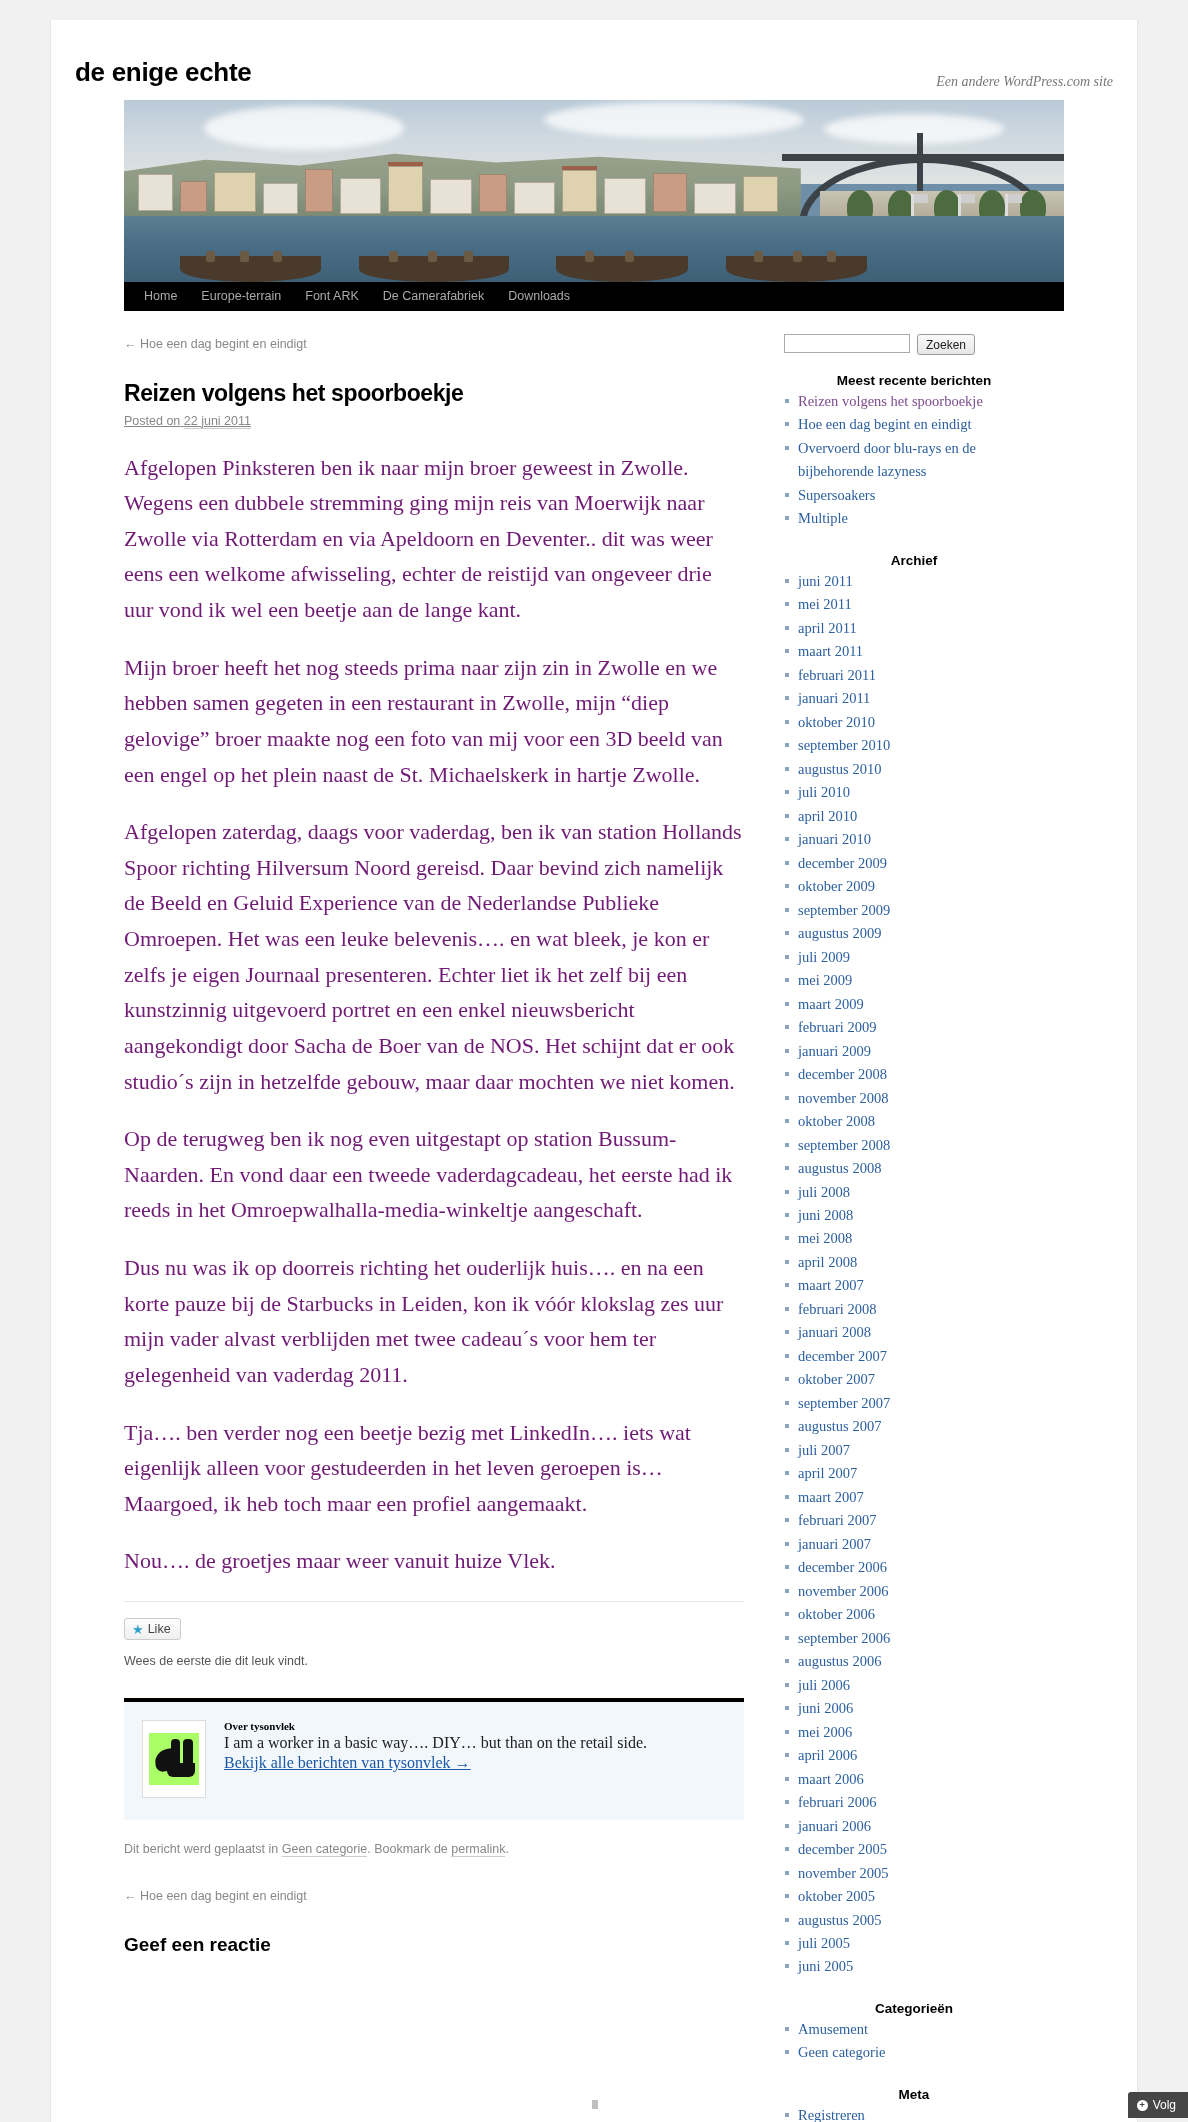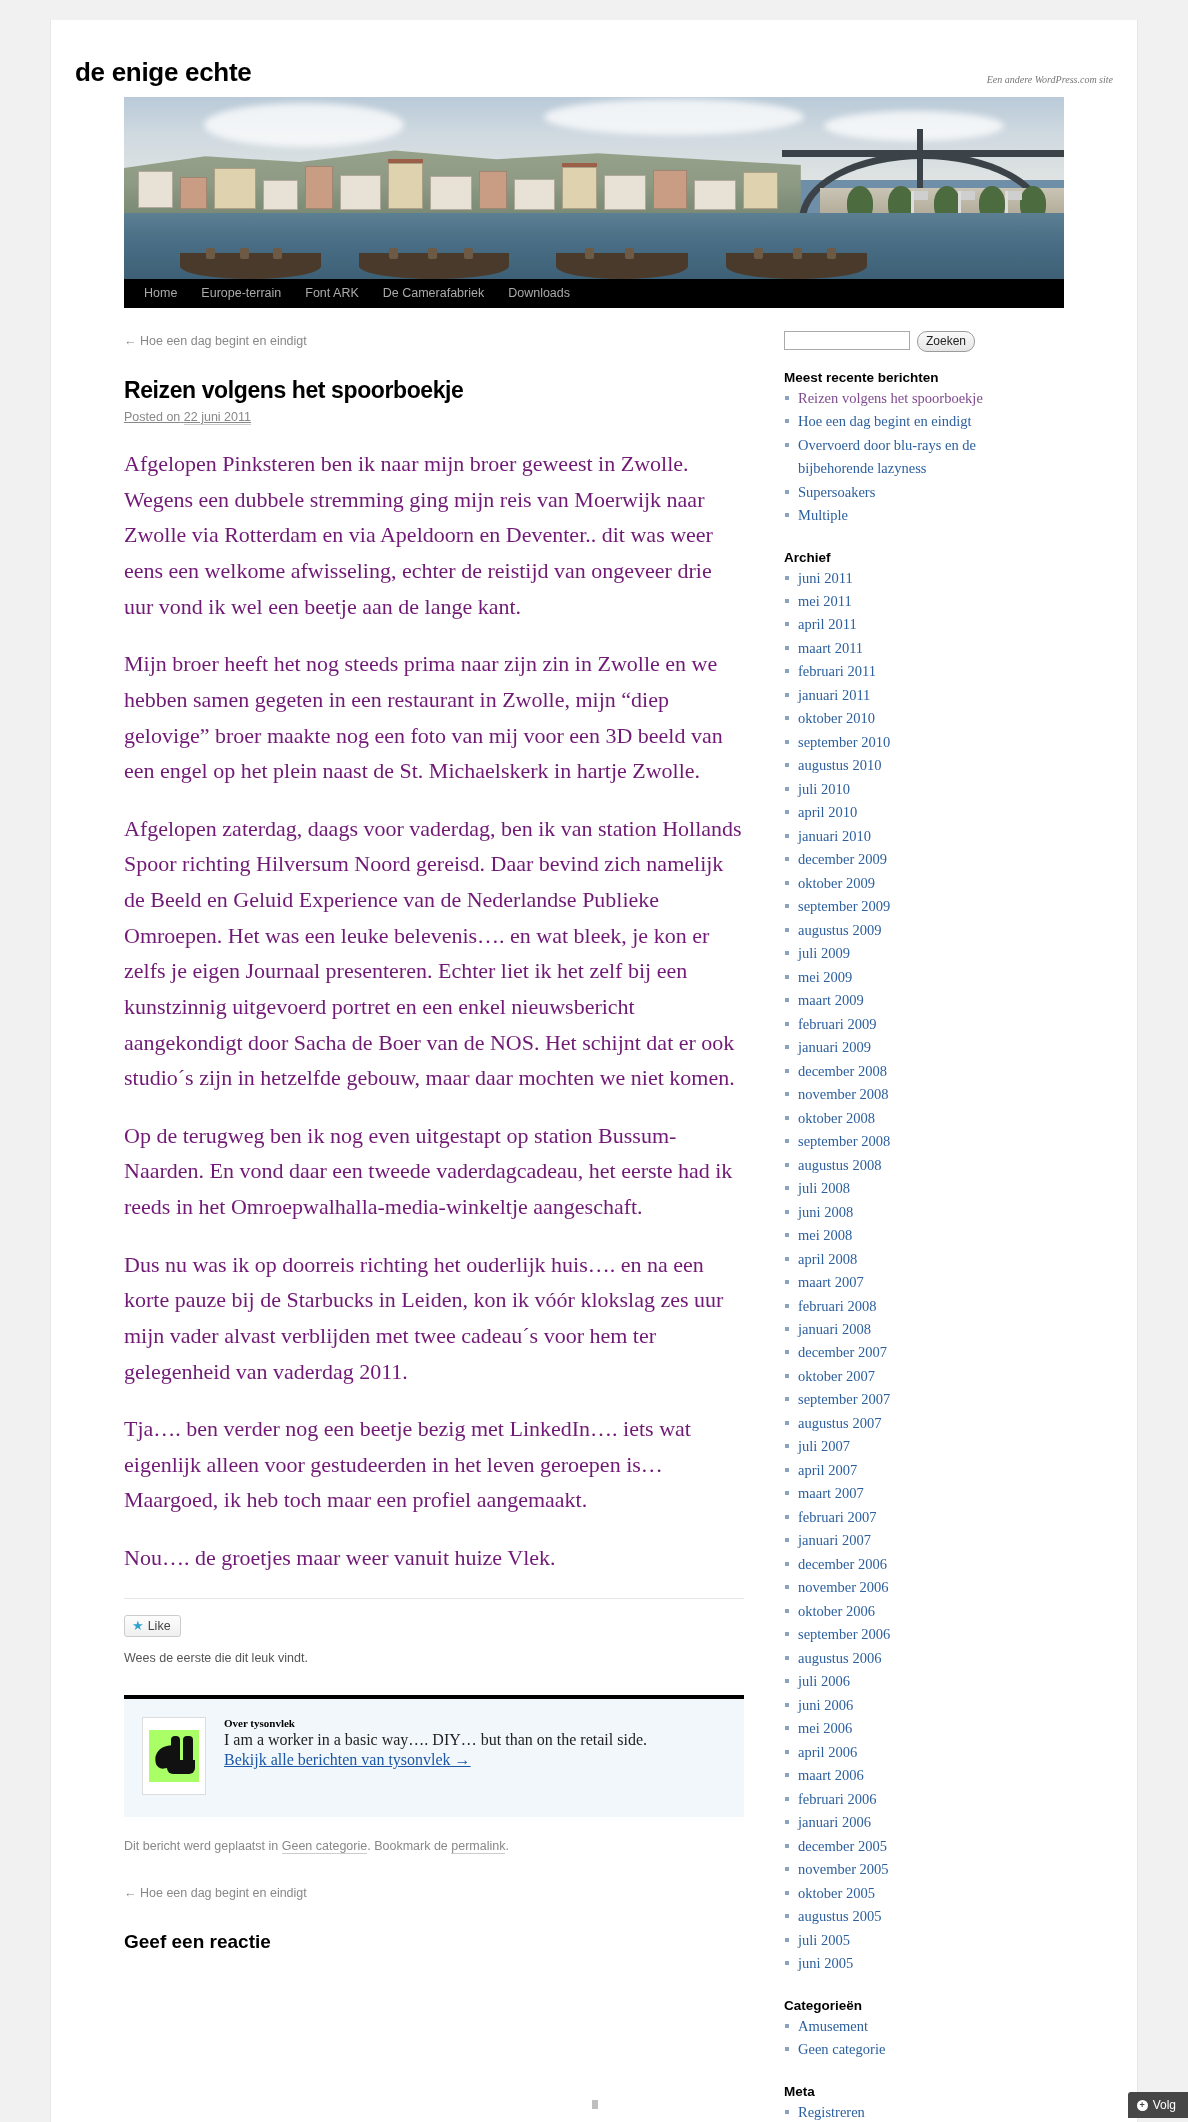--- a/index.html
+++ b/index.html
@@ -38,21 +38,21 @@
     font-size:26px;
     font-weight:bold;
     color:#000;
     letter-spacing:-0.3px;
     line-height:1.1;
     margin:14px 0 0 0;
   }
   #site-description {
     font-family:"Liberation Serif", serif;
     font-style:italic;
-    font-size:10px;
+    font-size:14px;
     color:#777;
     margin-top:30px;
     white-space:nowrap;
   }
 
   
   #banner {
     width:940px;
     height:182px;
     margin:0 auto;
@@ -275,31 +275,32 @@
   .search-row { display:flex; gap:7px; margin-bottom:18px; }
   #search-field {
     width:126px; height:19px;
     border:1px solid #aaa;
     background:#fff;
     font-size:12px; padding:1px 3px;
     font-family:"Liberation Sans", sans-serif;
   }
   #search-submit {
     height:21px;
-    border:1px solid #9a9a9a; border-radius:10px;
+    border:1px solid #9a9a9a; border-radius:3px;
     background:linear-gradient(to bottom,#fafafa,#e6e6e6);
     font-size:12px; padding:0 8px; color:#222;
     font-family:"Liberation Sans", sans-serif;
     cursor:pointer;
   }
   .widget { margin-bottom:22px; }
   .widget-title {
     font-family:"Liberation Sans", sans-serif;
     font-size:13.5px; font-weight:bold; color:#000;
     margin:0 0 2px 0;
+    text-align:center;
   }
   .widget ul { list-style:none; margin:0; padding:0; }
   .widget li {
     position:relative;
     padding-left:14px;
     font-family:"Liberation Serif", serif;
     font-size:14.5px;
     line-height:1.62;
     color:#1b57a5;
   }

